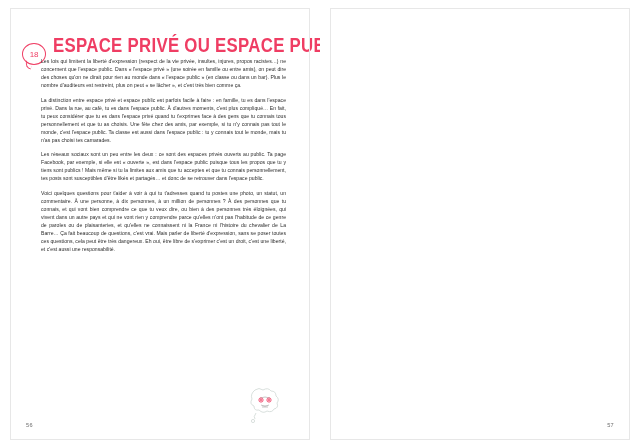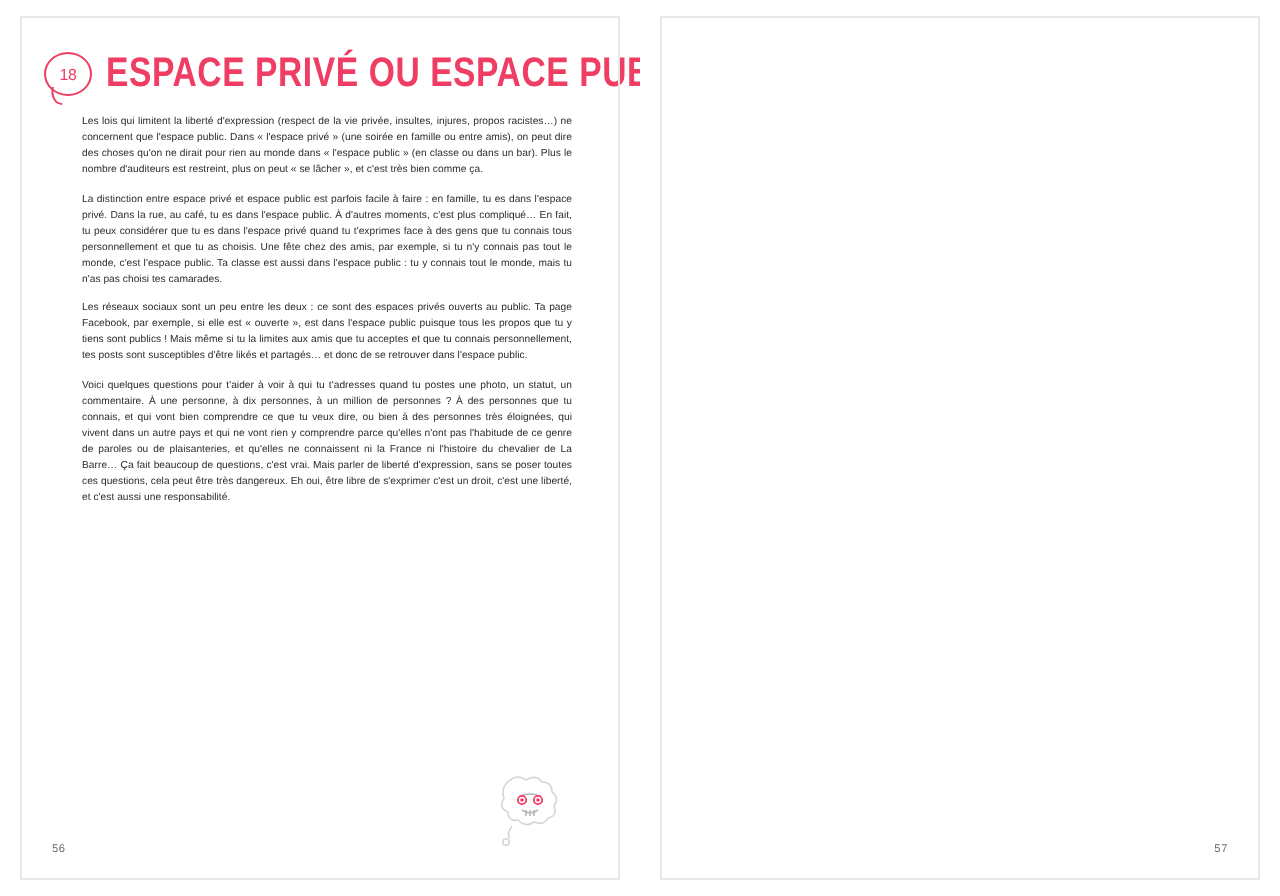--- a/index.html
+++ b/index.html
@@ -54,20 +54,21 @@
     height: 20px;
     border: 1.3px solid #ef3d63;
     border-radius: 50%;
     color: #ef3d63;
     font-size: 8px;
     font-weight: normal;
     display: flex;
     align-items: center;
     justify-content: center;
     letter-spacing: -0.2px;
+    margin-top: 17px;
   }
   
   .chapter-badge::after {
     content: "";
     position: absolute;
     left: 2px;
     bottom: -5px;
     width: 6px;
     height: 7px;
     border-left: 1.3px solid #ef3d63;

